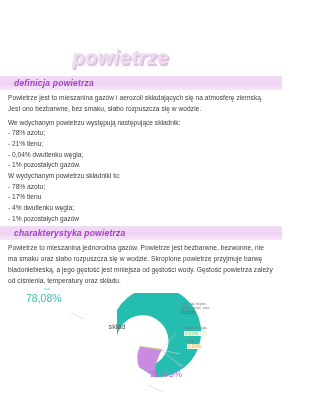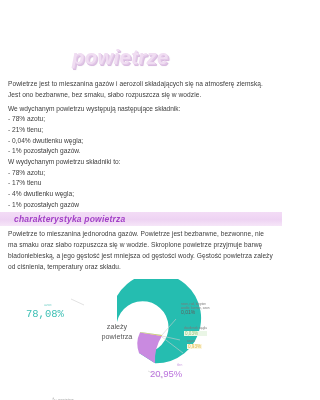--- a/index.html
+++ b/index.html
@@ -106,21 +106,21 @@
   .donut-center-2 { top: 292px; }
 
   .lbl {
     position: absolute;
     white-space: nowrap;
     line-height: 1.18;
   }
   .lbl .nm { font-size: 3.3px; display:block; }
   .lbl .vl { font-size: 9px; font-weight: 400; display:block; }
 
-  .lbl-azot { left: 26px; top: 264px; color: #3ebfb4; font-family: Liberation Mono, monospace; }
+  .lbl-azot { left: 26px; top: 248px; color: #3ebfb4; }
   .lbl-azot .nm { font-size: 3.3px; color:#6fcfc6; margin-left:18px;}
   .lbl-azot .vl { font-size: 10.5px; color:#3fc0b5; }
 
   .lbl-tlen { left: 150px; top: 324px; color: #c07fe0; text-align:right;}
   .lbl-tlen .nm { font-size: 3.3px; color:#c99ae0; margin-left:7px;}
   .lbl-tlen .vl { font-size: 9.5px; color:#bb72dd; }
 
   .lbl-rare { left: 181px; top: 263px; color: #6d6d6d; }
   .lbl-rare .nm { font-size: 3.1px; color:#7a7a7a; display:block; }
   .lbl-rare .vl { font-size: 5px; color:#5f5f5f; }
@@ -138,20 +138,23 @@
 </style>
 </head>
 <body>
 
 <div class="page">
 
   <div class="title-wrap">
     <div class="doc-title">powietrze</div>
   </div>
 
+  <div class="band">
+    <div class="band-text">definicja powietrza</div>
+  </div>
   <div class="para">Powietrze jest to mieszanina gazów i aerozoli składających się na atmosferę ziemską. Jest ono bezbarwne, bez smaku, słabo rozpuszcza się w wodzie.</div>
 
   <div class="list">
     <div>We wdychanym powietrzu występują następujące składnik:</div>
     <div>- 78% azotu;</div>
     <div>- 21% tlenu;</div>
     <div>- 0,04% dwutlenku węgla;</div>
     <div>- 1% pozostałych gazów.</div>
     <div>W wydychanym powietrzu składniki to:</div>
     <div>- 78% azotu;</div>
@@ -201,22 +204,21 @@
       <path d="M 84 26 L 71 20" stroke="#cfcfcf" stroke-width="0.6" fill="none"></path>
       <path d="M 148 92 L 163 99" stroke="#cfcfcf" stroke-width="0.6" fill="none"></path>
       <path d="M 162 56 L 176 40" stroke="#cfcfcf" stroke-width="0.6" fill="none"></path>
       <path d="M 162 57 L 180 61" stroke="#cfcfcf" stroke-width="0.6" fill="none"></path>
       <path d="M 162 58 L 183 74" stroke="#cfcfcf" stroke-width="0.6" fill="none"></path>
     </svg>
 
     <div class="chart-caption">Źr.: powietrze</div>
   </div>
 
-  <div class="donut-center-1">zależy</div>
-  <div class="donut-center-2">powietrza</div>
+  <div class="donut-center-1">skład</div>
 
   <div class="lbl lbl-azot">
     <span class="nm">azot</span>
     <span class="vl">78,08%</span>
   </div>
 
   <div class="lbl lbl-tlen">
     <span class="nm">tlen</span>
     <span class="vl">20,95%</span>
   </div>

